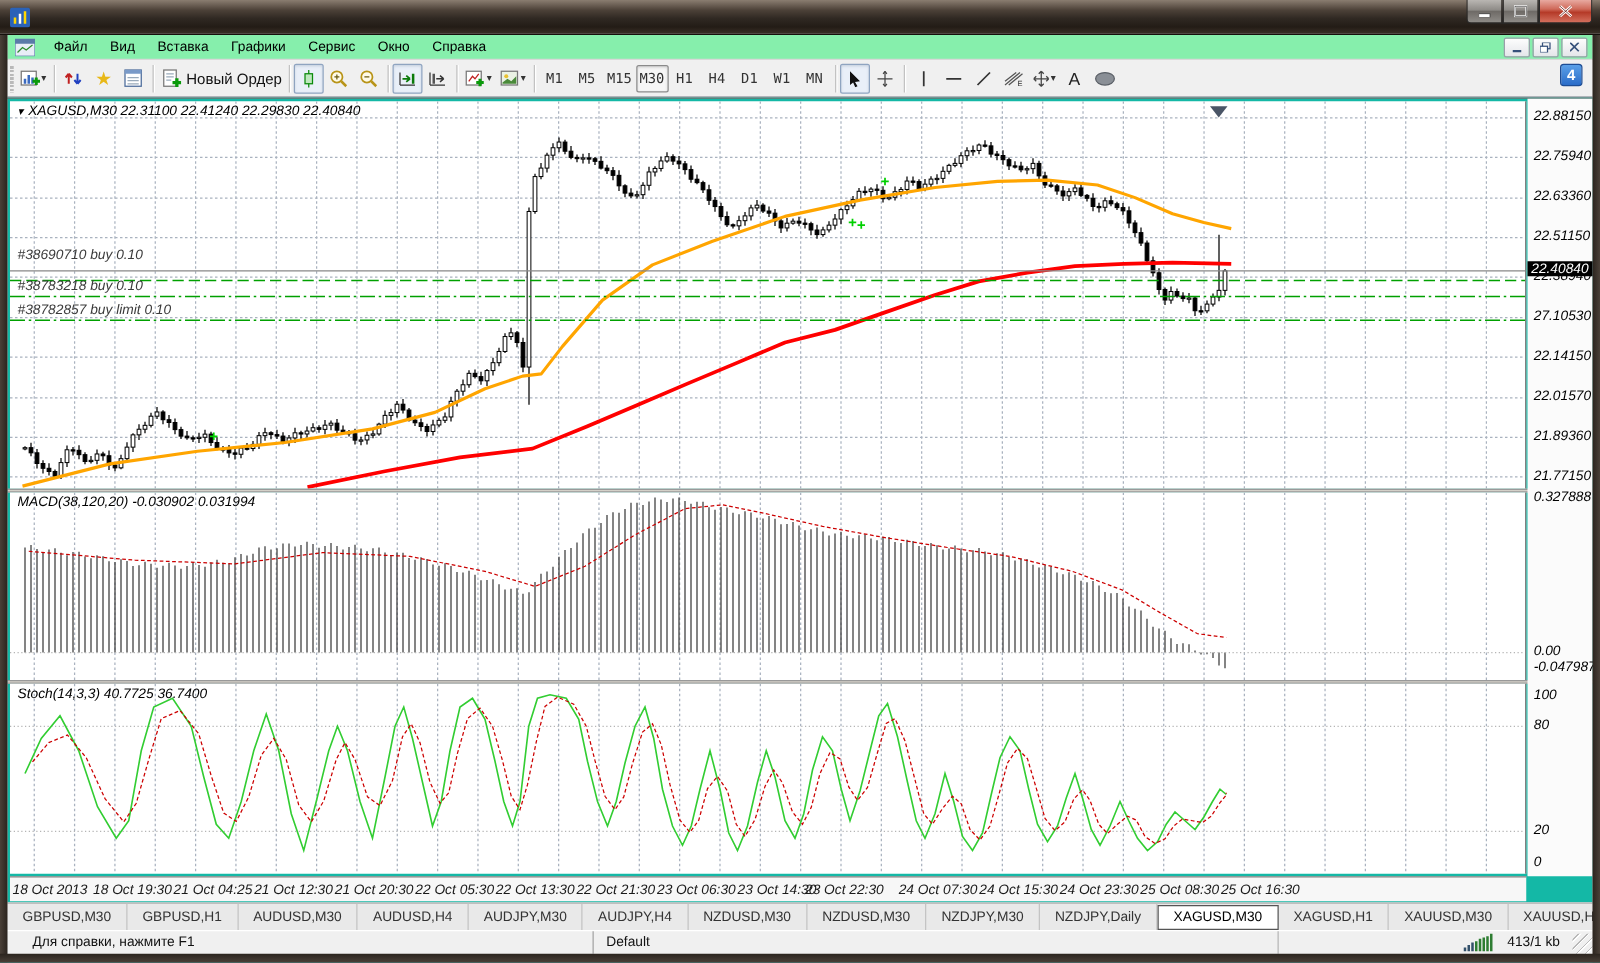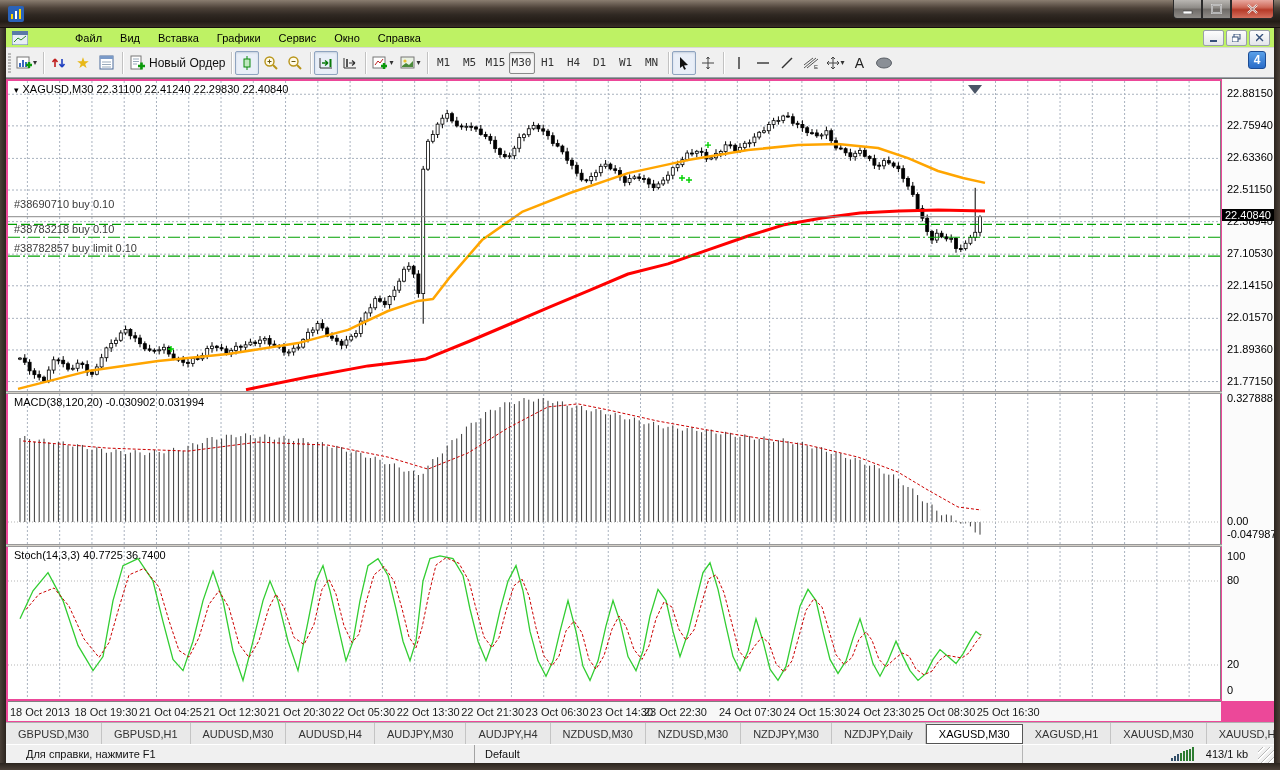--- a/index.html
+++ b/index.html
@@ -17,22 +17,22 @@
     background:linear-gradient(#b9b6b2,#8d8a86 45%,#6e6a66 50%,#8f8c88);
     border:1px solid #2a2a2a;border-top:none;}
   .wbtn.min{border-radius:0 0 0 4px;}
   .wbtn.close{background:linear-gradient(#e8a9a0,#cf6a5a 40%,#b53a28 55%,#d4705e);border-radius:0 0 4px 0;width:43px;}
   .side-border{position:absolute;top:28px;bottom:0;width:6px;
     background:linear-gradient(90deg,#4a4038,#2b241e);}
   .side-border.r{right:0;background:linear-gradient(90deg,#2b241e,#4a4038);}
   .bot-border{position:absolute;left:0;right:0;bottom:0;height:7px;
     background:linear-gradient(#2b241e,#4a4038);}
   
-  .menubar{position:absolute;left:6px;right:6px;top:28px;height:20px;background:#bef264;
-    display:flex;align-items:center;border-bottom:1px solid #d8d8d8;gap:32px;}
+  .menubar{position:absolute;left:6px;right:6px;top:28px;height:20px;background:#86efac;
+    display:flex;align-items:center;border-bottom:1px solid #d8d8d8;}
   .mdi-icon{width:16px;height:14px;margin:0 6px;}
   .menu-item{padding:2px 9px;color:#000;cursor:default;}
   .mdi-btns{position:absolute;right:4px;top:2px;display:flex;gap:2px;}
   .mdibtn{width:21px;height:16px;background:linear-gradient(#fdfdfd,#e4e6ea);
     border:1px solid #9aa0aa;border-radius:2px;display:flex;align-items:center;justify-content:center;}
   
   .toolbar{position:absolute;left:6px;right:6px;top:48px;height:30px;background:#f0f0f0;
     display:flex;align-items:center;border-bottom:1px solid #9aa0a8;}
   .tgrip{width:5px;height:22px;margin:0 2px;
     background:repeating-linear-gradient(#f0f0f0 0 1px,#b9b9b9 1px 3px);width:3px;}
@@ -42,22 +42,22 @@
   .tbtn.pressed{background:#e9eff8;border:1px solid #8fa4c0;box-shadow:inset 0 1px 2px #c6d0de;}
   .tbtn .caret{font-size:8px;margin-left:1px;color:#333;}
   .neworder-label{margin-left:4px;font-size:12px;color:#111;}
   .tf-btn{min-width:26px;height:22px;display:flex;align-items:center;justify-content:center;
     font-size:11px;color:#333;border:1px solid transparent;border-radius:2px;font-family:"DejaVu Sans Mono","Liberation Mono",monospace;}
   .tf-btn.active{background:#f6f6f6;border:1px solid #8a8a8a;box-shadow:inset 0 1px 2px #cfcfcf;}
   .badge4{position:absolute;right:8px;top:3px;width:18px;height:18px;background:linear-gradient(#5aa0e8,#2a6cc8);
     border:1px solid #1c4c94;border-radius:3px;color:#fff;font-weight:bold;font-size:12px;
     display:flex;align-items:center;justify-content:center;}
   
-  .chartzone{position:absolute;left:6px;top:78px;width:1268px;height:644px;background:#ec4899;
-    border-top:1px solid #707070;}
+  .chartzone{position:absolute;left:6px;top:78px;width:1268px;height:644px;background:#14b8a6;
+    border-top:1px solid #707070;font-style:italic;}
   .chartzone svg{position:absolute;left:2px;background:#fff;border-right:1px solid #808080;}
   .splitter{position:absolute;left:0;width:100%;height:3px;background:#d4d0c8;
     border-top:1px solid #999;border-bottom:1px solid #999;}
   .panel-label{position:absolute;color:#000;font-size:11px;z-index:5;white-space:nowrap;}
   .sym-caret{color:#000;font-size:9px;margin-right:4px;}
   .order-label{position:absolute;left:8px;color:#3a3a3a;font-size:11px;z-index:5;white-space:nowrap;}
   .axis-col{position:absolute;left:1216px;top:0;width:52px;height:622px;background:#fbfbfb;}
   .axis-label{position:absolute;left:5px;color:#000;font-size:11px;font-family:"Liberation Sans",sans-serif;white-space:nowrap;}
   .price-badge{position:absolute;left:0px;background:#000;color:#fff;padding:0 3px;font-size:11px;z-index:6;}
   .time-row{position:absolute;left:2px;top:622px;width:1213px;height:20px;background:#f7f7f7;border-top:1px solid #808080;}

